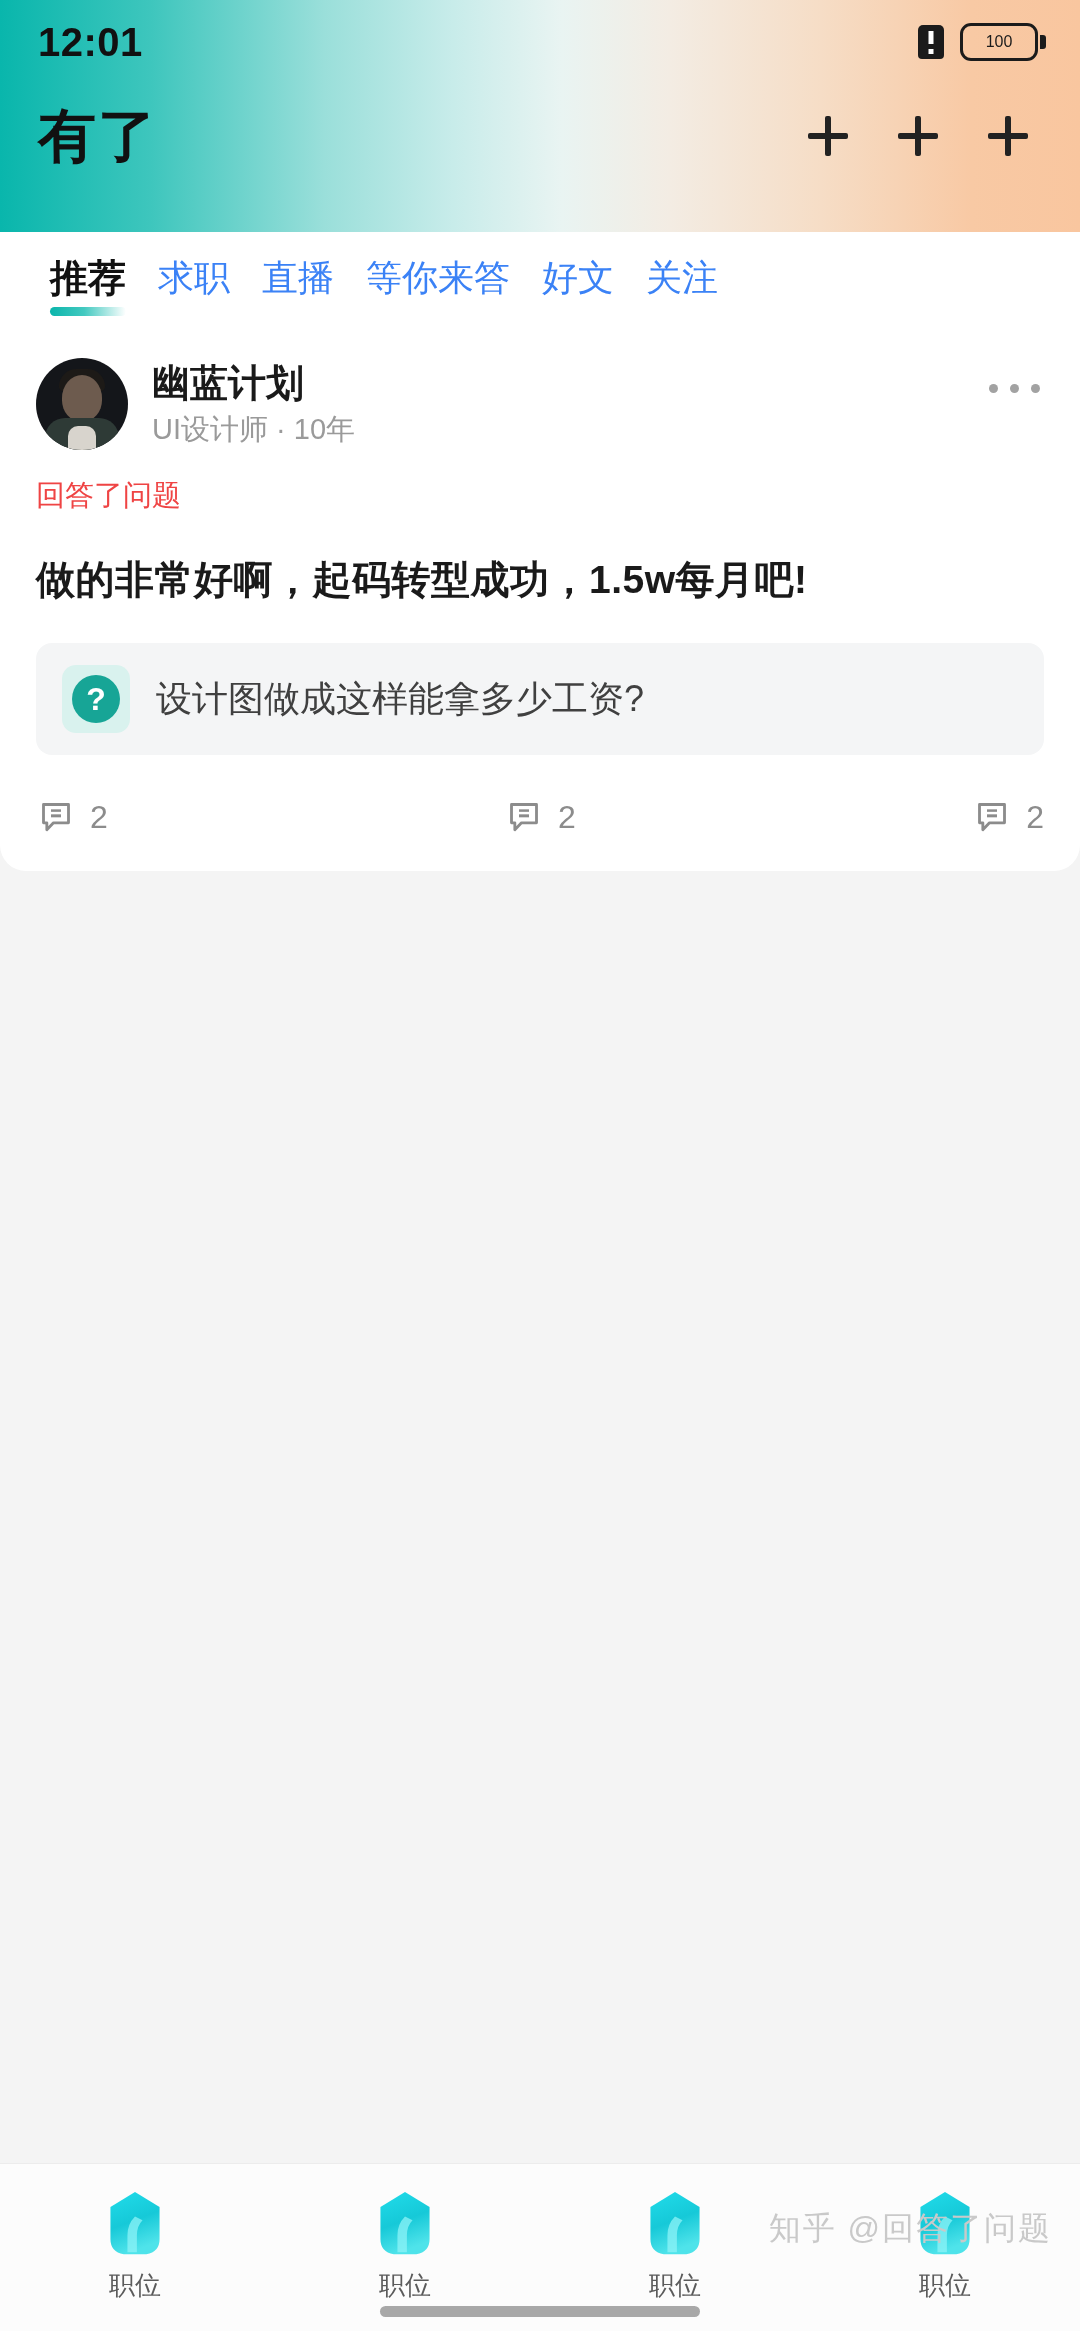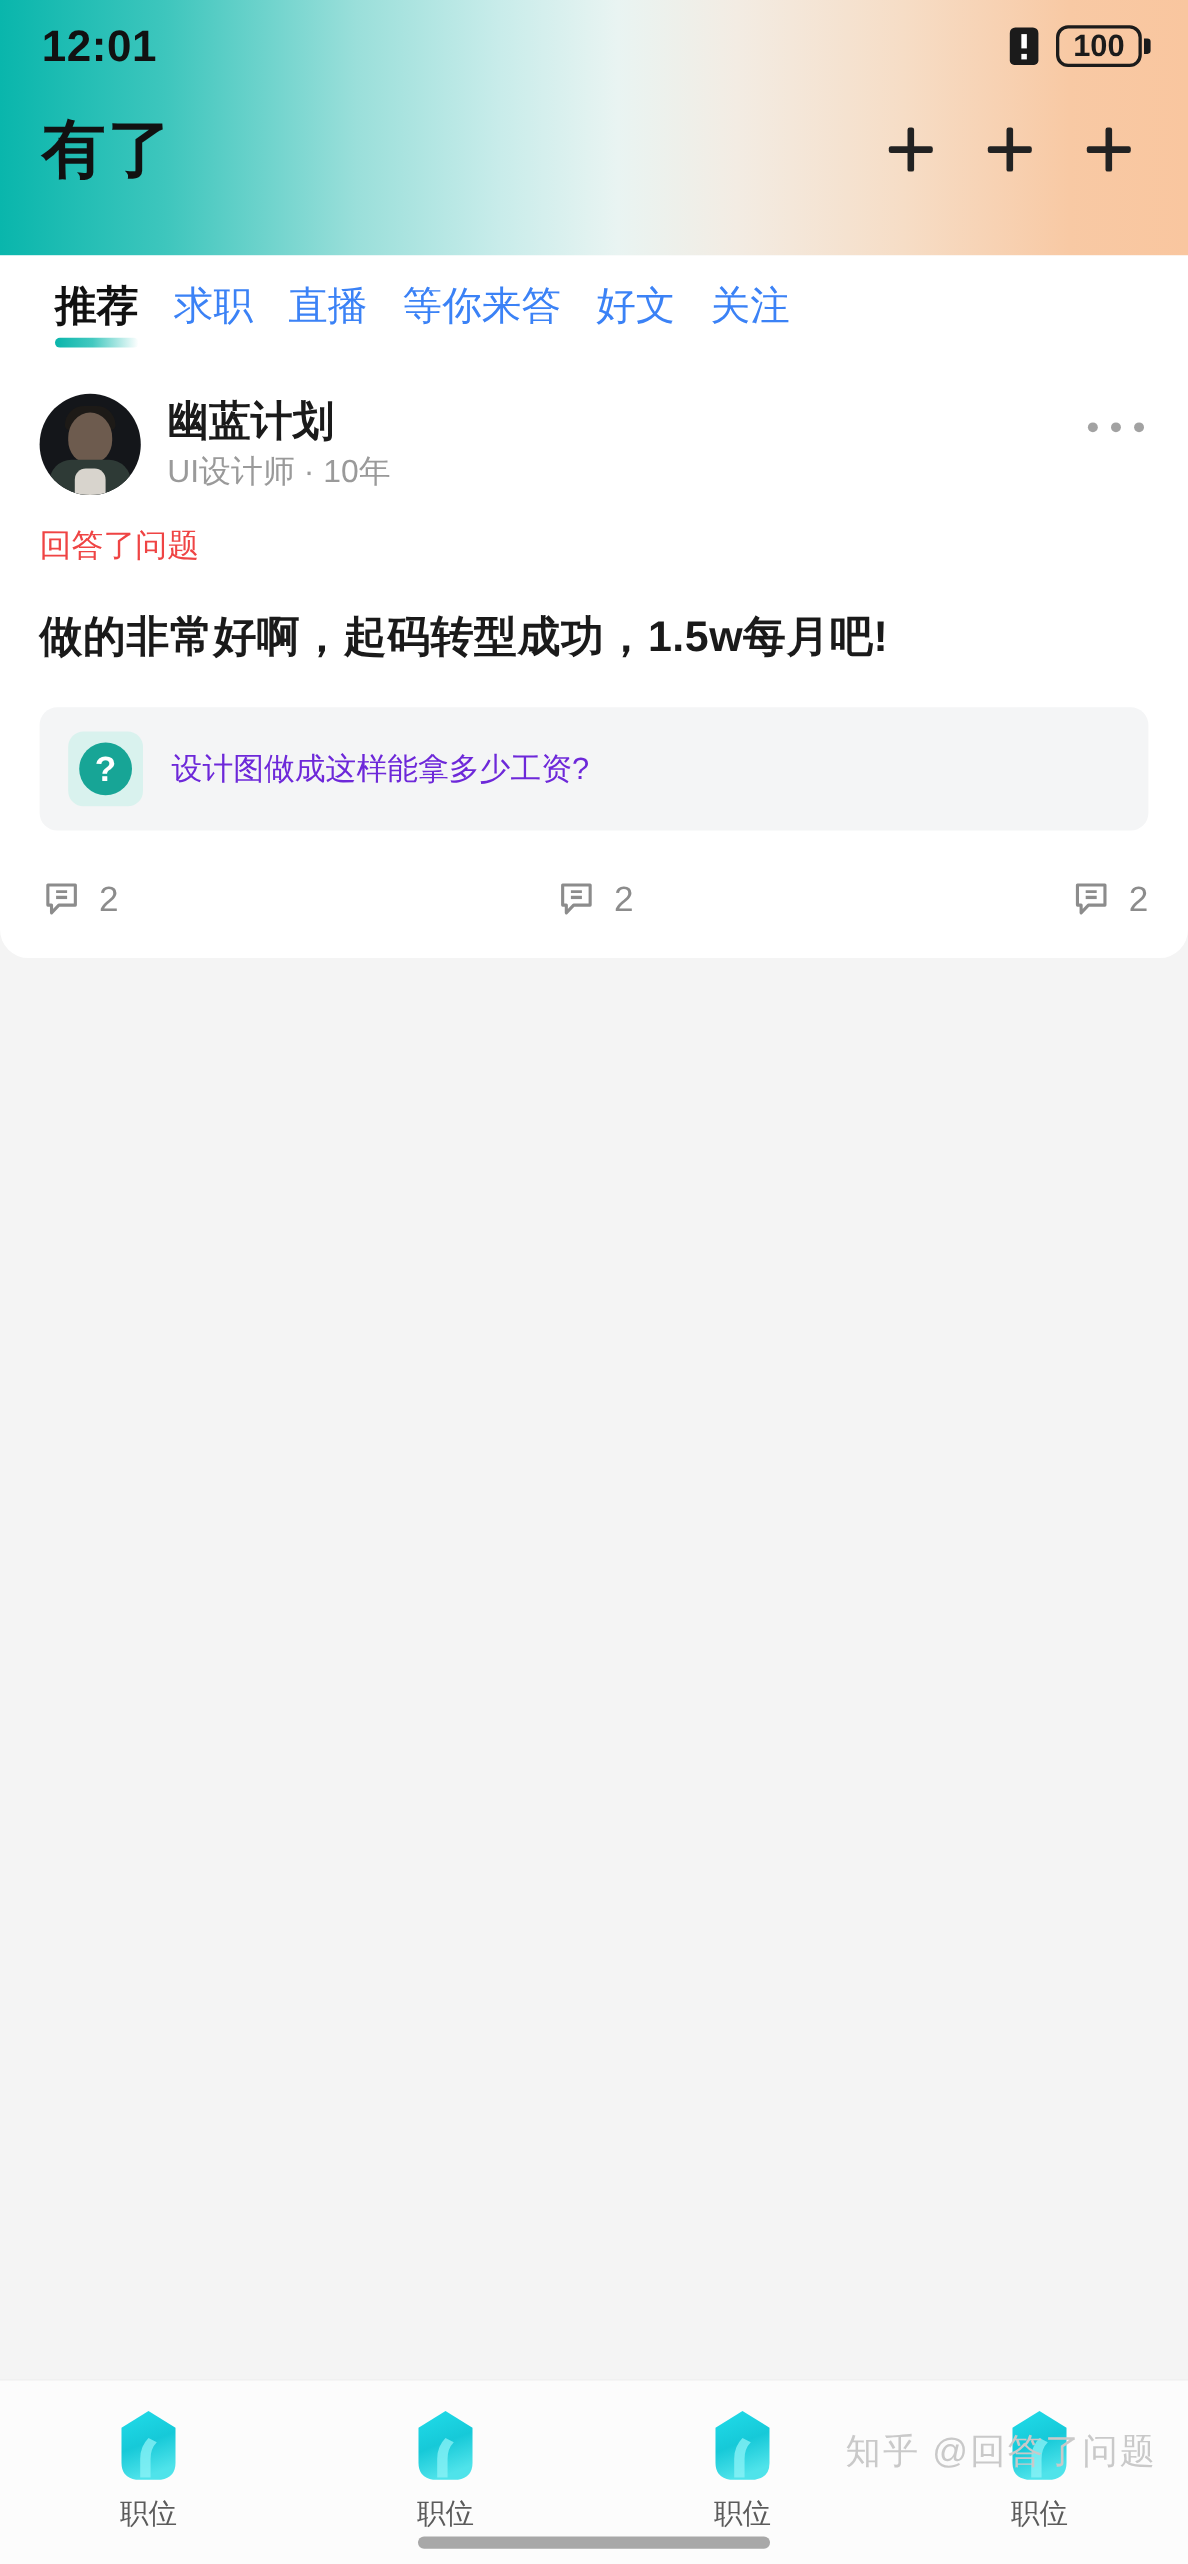--- a/index.html
+++ b/index.html
@@ -75,22 +75,22 @@
     min-width:78px;
     height:38px;
     border:3.5px solid #1b1b1b;
     border-radius:11px;
     display:flex;
     align-items:center;
     justify-content:center;
     padding:0 5px;
   }
   .battery-level {
-    font-size:28px;
-    font-weight:700;
+    font-size:16px;
+    font-weight:400;
     color:#1b1b1b;
     line-height:1;
   }
   .battery-cap {
     width:6px; height:14px;
     background:#1b1b1b;
     border-radius:0 3px 3px 0;
     margin-left:2px;
   }
 
@@ -292,22 +292,22 @@
     background:#17a596;
     color:#fff;
     font-size:32px;
     font-weight:700;
     display:flex;
     align-items:center;
     justify-content:center;
     line-height:1;
   }
   .quote-text {
-    font-size:28px;
-    color:#6d28d9;
+    font-size:36px;
+    color:#404040;
     line-height:1.2;
   }
 
   .post-actions {
     margin-top:42px;
     display:flex;
     align-items:center;
   }
   .action-item {
     flex:1;

